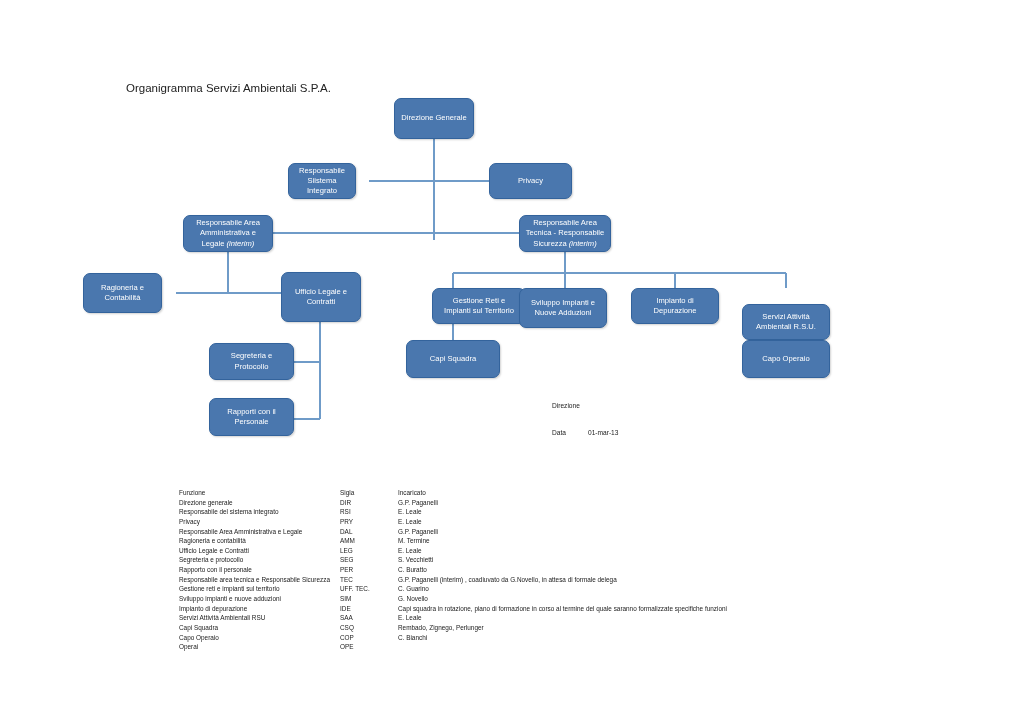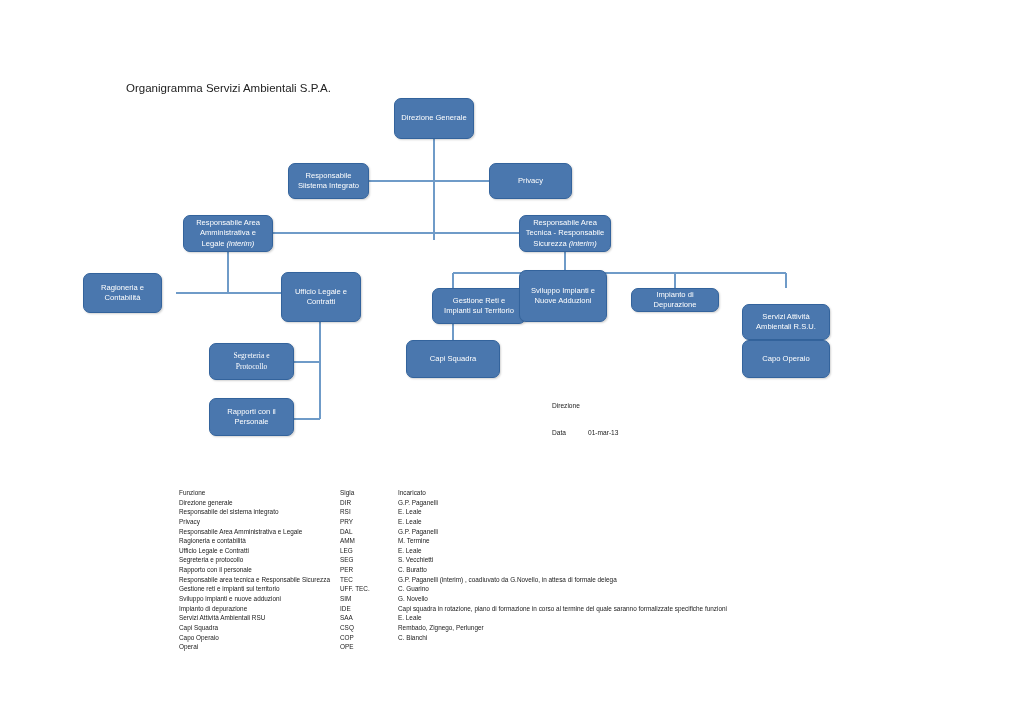--- a/index.html
+++ b/index.html
@@ -136,21 +136,21 @@
       <line x1="453" y1="324" x2="453" y2="340"></line>
 
       <line x1="786" y1="324" x2="786" y2="340"></line>
     </g>
   </svg>
 
   <div class="node" style="left:394px; top:98px; width:80px; height:41px;">
     <span class="label">Direzione Generale</span>
   </div>
 
-  <div class="node" style="left:288px; top:163px; width:81px; height:36px;">
+  <div class="node" style="left:288px; top:163px; width:68px; height:36px;">
     <span class="label">
       <span>Responsabile</span><br>
       <span>Siistema Integrato</span>
     </span>
   </div>
 
   <div class="node" style="left:489px; top:163px; width:83px; height:36px;">
     <span class="label">Privacy</span>
   </div>
 
@@ -179,49 +179,49 @@
     </span>
   </div>
 
   <div class="node" style="left:281px; top:272px; width:80px; height:50px;">
     <span class="label">
       <span>Ufficio Legale e</span><br>
       <span>Contratti</span>
     </span>
   </div>
 
-  <div class="node" style="left:209px; top:343px; width:85px; height:37px;font-family:Liberation Serif, serif;">
+  <div class="node" style="left:209px; top:343px; width:85px; height:37px;">
     <span class="label">
       <span>Segreteria e</span><br>
       <span>Protocollo</span>
     </span>
   </div>
 
   <div class="node" style="left:209px; top:398px; width:85px; height:38px;">
     <span class="label">
       <span>Rapporti con il</span><br>
       <span>Personale</span>
     </span>
   </div>
 
   <div class="node" style="left:406px; top:288px; width:94px; height:36px;margin-left:26px;">
     <span class="label">
       <span>Gestione Reti e</span><br>
       <span>Impianti sul Territorio</span>
     </span>
   </div>
 
-  <div class="node" style="left:519px; top:270px; width:88px; height:52px;">
+  <div class="node" style="left:519px; top:288px; width:88px; height:40px;">
     <span class="label">
       <span>Sviluppo Impianti e</span><br>
       <span>Nuove Adduzioni</span>
     </span>
   </div>
 
-  <div class="node" style="left:631px; top:288px; width:88px; height:24px;">
+  <div class="node" style="left:631px; top:288px; width:88px; height:36px;">
     <span class="label">
       <span>Impianto di</span><br>
       <span>Depurazione</span>
     </span>
   </div>
 
   <div class="node" style="left:742px; top:288px; width:88px; height:36px;margin-top:16px;">
     <span class="label">
       <span>Servizi Attività</span><br>
       <span>Ambientali R.S.U.</span>

